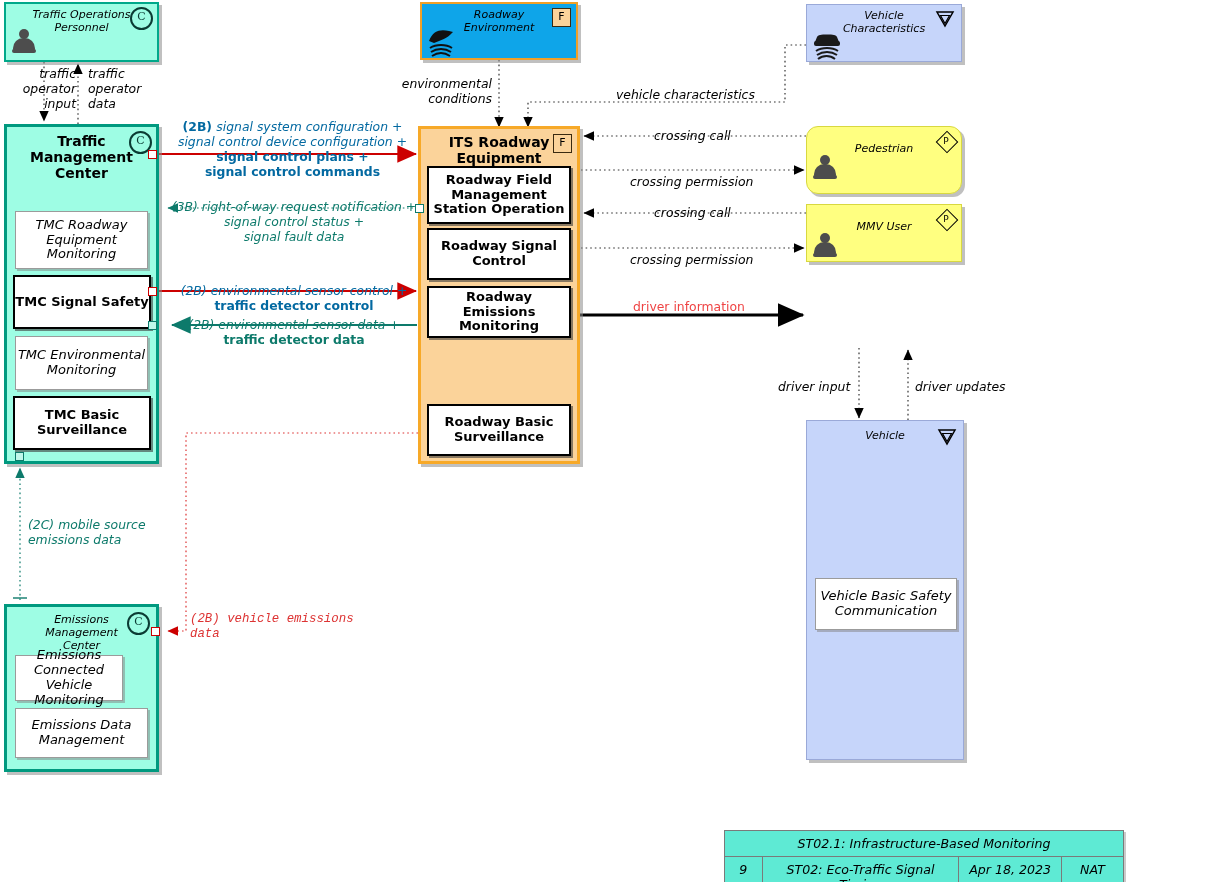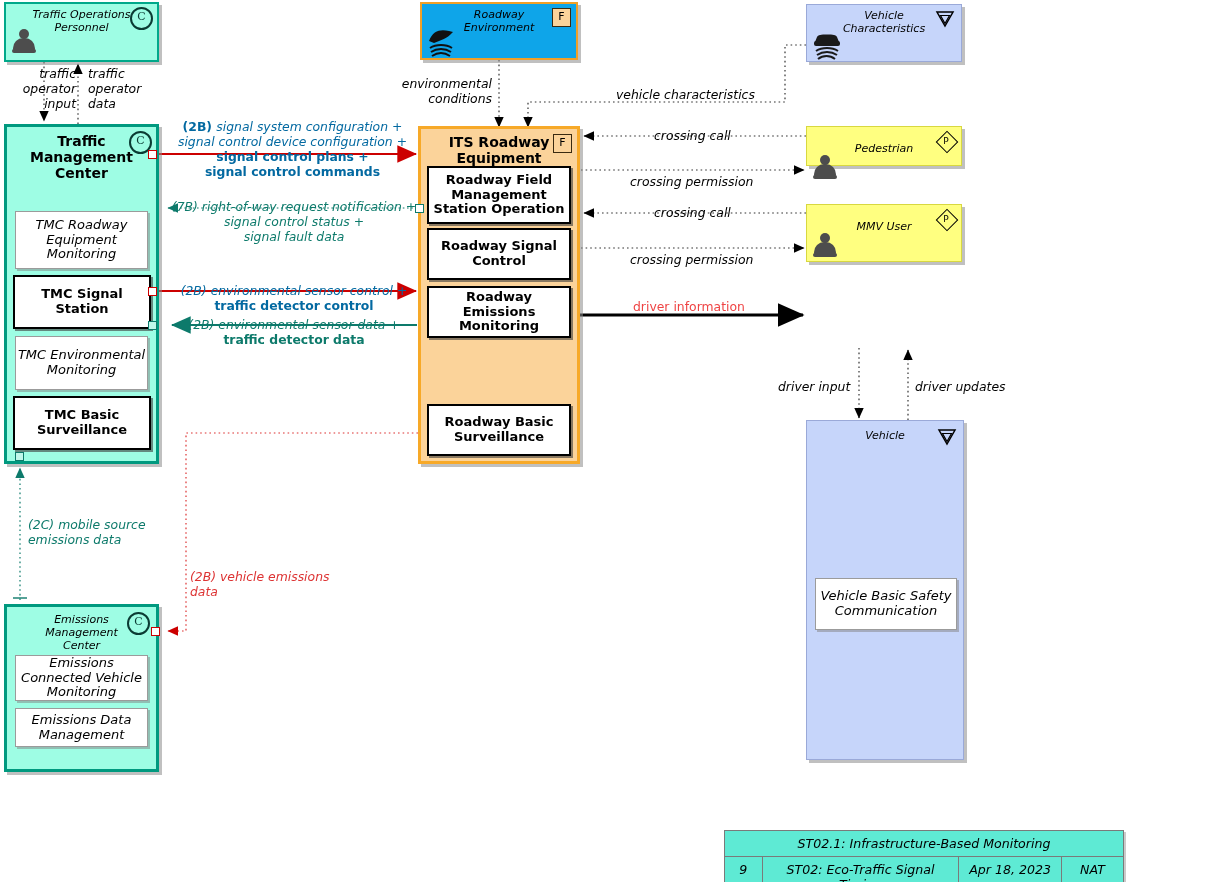--- a/index.html
+++ b/index.html
@@ -154,34 +154,34 @@
         <div class="body"></div>
         <div class="base"></div>
     </div>
   </div>
 
   <div class="node teal-thick bold shadow" style="left:4px;top:124px;width:155px;height:340px;">
     <div class="title" style="font-size:14px;padding-top:6px;">Traffic Management Center</div>
     <div class="badge-c" style="right:4px;top:4px;">C</div>
 
     <div class="sub" style="left:8px;top:84px;width:133px;height:58px;">TMC Roadway Equipment Monitoring</div>
-    <div class="sub hl" style="left:6px;top:148px;width:138px;height:54px;">TMC Signal Station</div>
+    <div class="sub hl" style="left:6px;top:148px;width:138px;height:54px;">TMC Signal Safety</div>
     <div class="sub" style="left:8px;top:209px;width:133px;height:54px;">TMC Environmental Monitoring</div>
     <div class="sub hl" style="left:6px;top:269px;width:138px;height:54px;">TMC Basic Surveillance</div>
   </div>
   <div class="conn red" style="left:148px;top:150px;"></div>
   <div class="conn teal" style="left:148px;top:321px;"></div>
   <div class="conn teal" style="left:15px;top:452px;"></div>
   <div class="conn red" style="left:148px;top:287px;"></div>
 
   <div class="node teal-thick shadow" style="left:4px;top:604px;width:155px;height:168px;">
     <div class="title" style="padding-top:7px;">Emissions Management Center</div>
     <div class="badge-c" style="right:6px;top:5px;">C</div>
-    <div class="sub" style="left:8px;top:48px;width:133px;height:46px;">Emissions Connected Vehicle Monitoring</div>
-    <div class="sub" style="left:8px;top:101px;width:133px;height:39px;">Emissions Data Management</div>
+    <div class="sub" style="left:8px;top:48px;width:108px;height:46px;">Emissions Connected Vehicle Monitoring</div>
+    <div class="sub" style="left:8px;top:101px;width:133px;height:50px;">Emissions Data Management</div>
   </div>
   <div class="conn red" style="left:151px;top:627px;"></div>
 
   <div class="node orange shadow" style="left:420px;top:2px;width:158px;height:58px;">
     <div class="title">Roadway Environment</div>
     <div class="badge-f" style="right:5px;top:4px;">F</div>
     <svg style="position:absolute;left:5px;top:23px;width:30px;height:32px;" viewBox="0 0 30 32">
       <path d="M2,14 C6,3 14,2 22,4 L26,5 C20,12 14,13 7,16 z" fill="#111"></path>
       <path d="M3,21 C9,17 19,17 25,21" stroke="#111" stroke-width="2" fill="none"></path>
       <path d="M4,25 C10,21 18,21 24,25" stroke="#111" stroke-width="2" fill="none"></path>
@@ -208,21 +208,21 @@
     </svg>
     <svg style="position:absolute;left:5px;top:26px;width:32px;height:30px;" viewBox="0 0 32 30">
       <path d="M3,11 L5,6 C6,4 9,3.5 15,3.5 C21,3.5 24,4 25,6 L27,11 z" fill="#1a1a1a"></path>
       <rect x="2" y="10" width="26" height="5" rx="2" fill="#1a1a1a"></rect>
       <path d="M4,20 C10,16 20,16 26,20" stroke="#1a1a1a" stroke-width="2" fill="none"></path>
       <path d="M5,24 C11,20 19,20 25,24" stroke="#1a1a1a" stroke-width="2" fill="none"></path>
       <path d="M6,28 C11,24 18,24 23,28" stroke="#1a1a1a" stroke-width="2" fill="none"></path>
     </svg>
   </div>
 
-  <div class="node yellow shadow" style="left:806px;top:126px;width:156px;height:40px;">
+  <div class="node yellow shadow" style="left:806px;top:126px;width:156px;height:68px;border-radius:12px;">
     <div class="title" style="padding-top:16px;">Pedestrian</div>
     <div class="badge-p" style="right:5px;top:4px;">
       <div class="dia"></div>
       <div class="ltr">P</div>
     </div>
     <div class="person" style="left:6px;top:27px;">
       <div class="head"></div>
         <div class="body"></div>
         <div class="base"></div>
     </div>
@@ -255,40 +255,40 @@
   <div class="lbl it" style="left:88px;top:66px;">traffic<br>operator<br>data</div>
 
   <div class="lbl red ctr" style="left:170px;top:119px;width:245px;">
     (2B) <span class="i">signal system configuration +</span><br>
     <span class="i">signal control device configuration +</span><br>
     signal control plans +<br>
     signal control commands
   </div>
 
   <div class="lbl green ctr" style="left:170px;top:199px;width:248px;">
-    <span class="i">(7B) right-of-way request notification +</span><br>
+    <span class="i">(3B) right-of-way request notification +</span><br>
     <span class="i">signal control status +</span><br>
     <span class="i">signal fault data</span>
   </div>
 
   <div class="lbl red ctr" style="left:170px;top:283px;width:248px;">
     <span class="i">(2B) environmental sensor control +</span><br>
     traffic detector control
   </div>
 
   <div class="lbl green ctr" style="left:170px;top:317px;width:248px;">
     <span class="i">(2B) environmental sensor data +</span><br>
     traffic detector data
   </div>
 
   <div class="lbl it green" style="left:28px;top:517px;font-weight:normal;">
     (2C) mobile source<br>emissions data
   </div>
 
-  <div class="lbl redi" style="left:190px;top:569px;">(2B) vehicle emissions<br>data</div>
+  <div class="lbl redi" style="left:190px;top:612px;font-family:Liberation Mono, monospace;">(2B) vehicle emissions<br>data</div>
 
   <div class="lbl it rt" style="left:370px;top:76px;width:122px;">
     environmental<br>conditions
   </div>
 
   <div class="lbl it" style="left:616px;top:87px;">vehicle characteristics</div>
 
   <div class="lbl it" style="left:654px;top:128px;">crossing call</div>
   <div class="lbl it" style="left:630px;top:174px;">crossing permission</div>
   <div class="lbl it" style="left:654px;top:205px;">crossing call</div>

